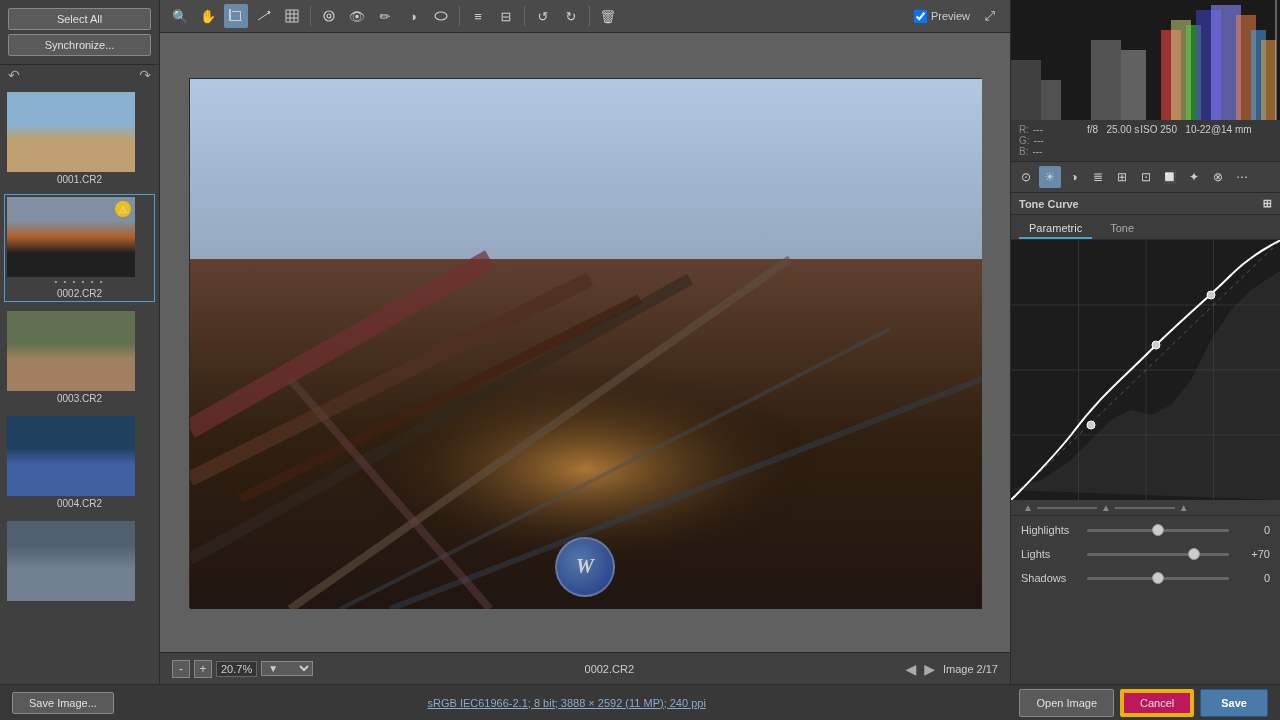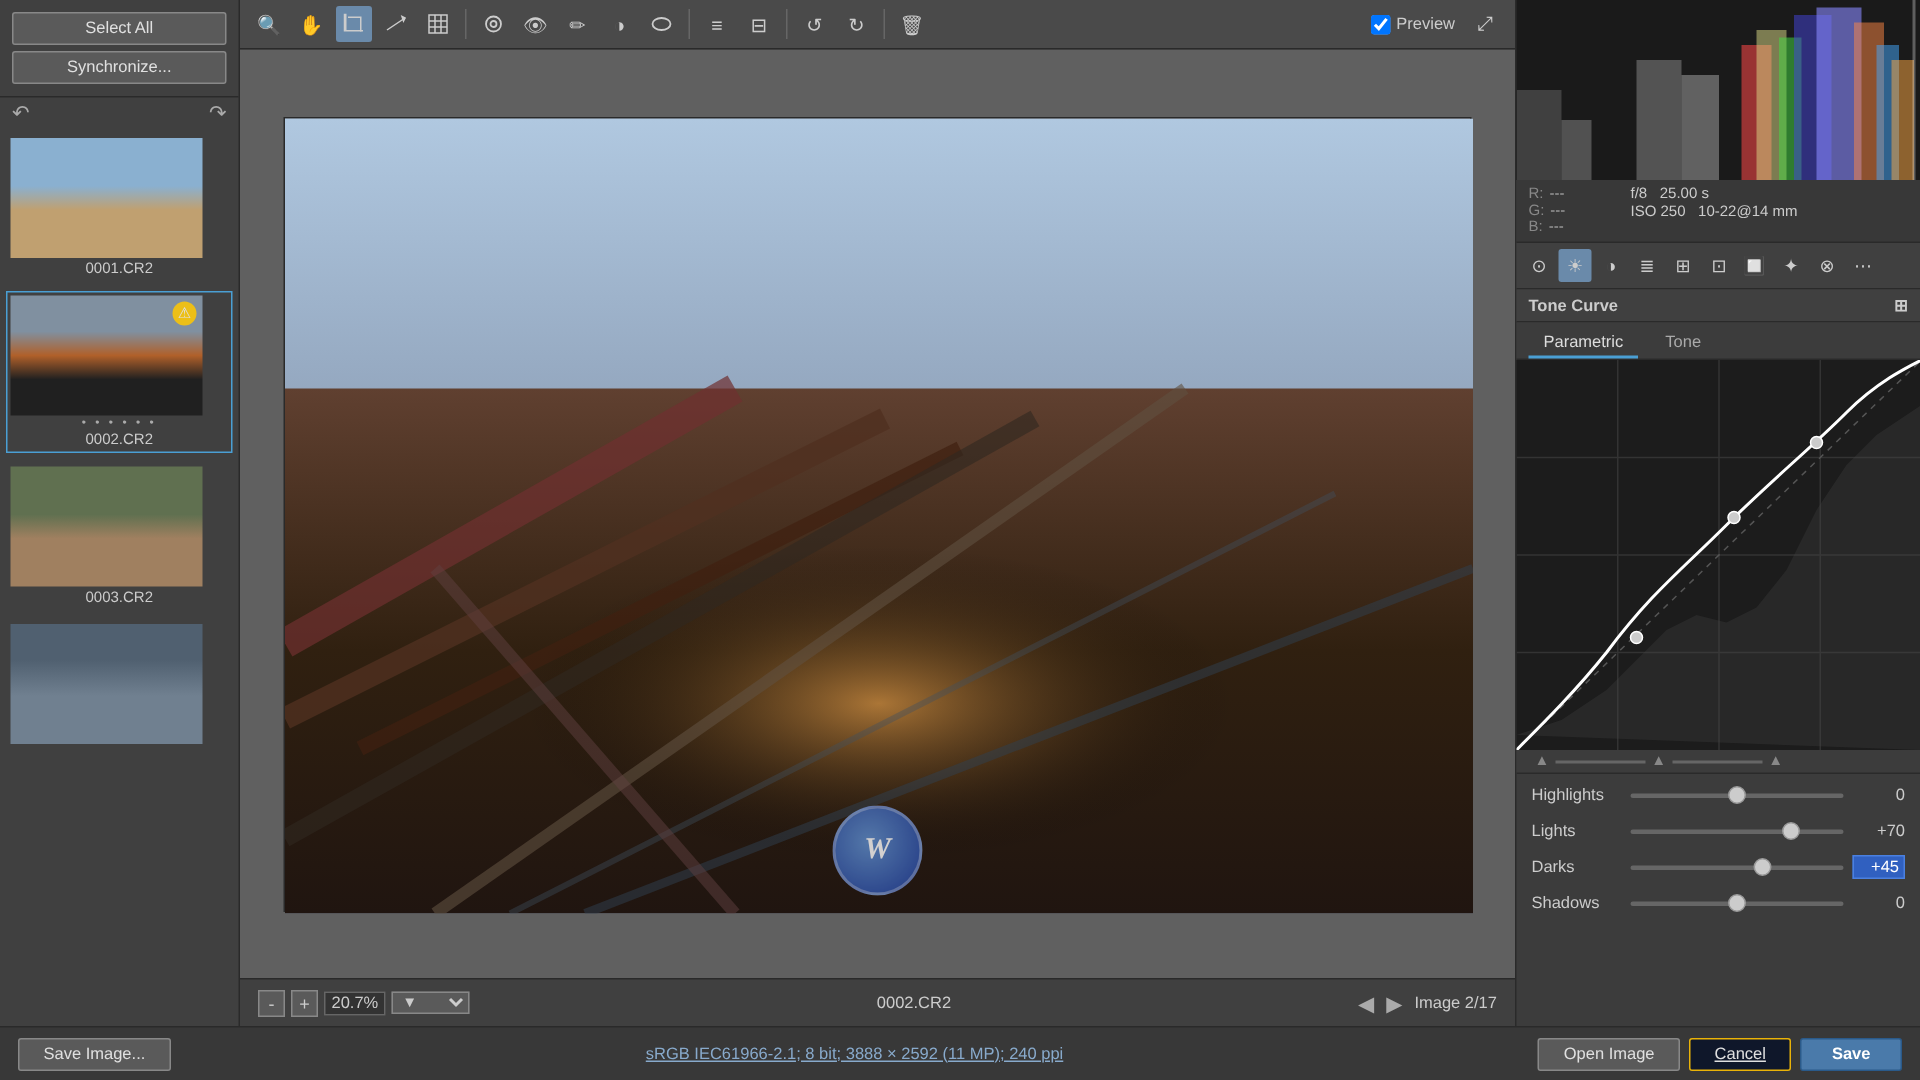--- a/index.html
+++ b/index.html
@@ -51,37 +51,37 @@
     .zoom-dropdown { background: #5a5a5a; border: 1px solid #888; color: #ccc; font-size: 10px; padding: 0 2px; }
     .filename-center { color: #ccc; font-size: 11px; }
     .nav-controls { display: flex; align-items: center; gap: 8px; color: #ccc; }
     .nav-arrow { cursor: pointer; font-size: 14px; color: #aaa; }
 
     
     .app-footer { background: #383838; border-top: 1px solid #2a2a2a; padding: 4px 12px; display: flex; align-items: center; justify-content: space-between; height: 36px; }
     .footer-left-btn, .footer-right-btn { padding: 4px 16px; background: #5a5a5a; border: 1px solid #888; color: #e0e0e0; cursor: pointer; font-size: 11px; border-radius: 2px; }
     .footer-center { font-size: 11px; color: #88aacc; text-decoration: underline; cursor: pointer; }
     .footer-right-btns { display: flex; gap: 6px; }
-    .btn-cancel { padding: 4px 16px; background: #0f172a; border: 1px solid #eab308; color: #e0e0e0; cursor: pointer; font-size: 11px; border-radius: 2px; text-decoration: underline; }
+    .btn-cancel { padding: 4px 16px; background: #be185d; border: 4px solid #eab308; color: #e0e0e0; cursor: pointer; font-size: 11px; border-radius: 2px; }
     .btn-done { padding: 4px 20px; background: #4a7aaa; border: 1px solid #2a5a8a; color: #fff; cursor: pointer; font-size: 11px; border-radius: 2px; font-weight: bold; }
 
     
     .logo-watermark { position: absolute; bottom: 10px; left: 50%; transform: translateX(-50%); width: 60px; height: 60px; }
     .logo-circle { width: 60px; height: 60px; border-radius: 50%; background: radial-gradient(circle at 40% 40%, #6090d0, #2040a0); display: flex; align-items: center; justify-content: center; font-size: 18px; font-weight: bold; color: white; opacity: 0.8; border: 2px solid rgba(255,255,255,0.3); }
 
     
     .right-panel { width: 270px; background: #3c3c3c; border-left: 1px solid #2a2a2a; display: flex; flex-direction: column; }
     .histogram-area { height: 120px; background: #1a1a1a; position: relative; overflow: hidden; }
     
     
     .camera-info { padding: 4px 8px; background: #383838; border-bottom: 1px solid #2a2a2a; display: flex; gap: 8px; }
     .rgb-values { display: flex; flex-direction: column; font-size: 10px; color: #aaa; min-width: 60px; }
     .rgb-row { display: flex; gap: 4px; }
     .rgb-label { color: #888; }
-    .camera-settings { font-size: 10px; color: #ccc; display: flex; flex-direction: column; gap: 1px; }
+    .camera-settings { font-size: 10px; color: #ccc; display: flex; flex-direction: row; gap: 1px; }
     
     
     .tool-icons-row { display: flex; align-items: center; padding: 4px; background: #404040; border-bottom: 1px solid #2a2a2a; gap: 2px; }
     .tool-icon-btn { width: 22px; height: 22px; background: transparent; border: none; color: #ccc; cursor: pointer; display: flex; align-items: center; justify-content: center; font-size: 12px; border-radius: 2px; }
     .tool-icon-btn.active { background: #6a8aaa; }
 
     
     .panel-section-header { padding: 4px 8px; background: #404040; font-size: 11px; color: #ccc; font-weight: bold; border-bottom: 1px solid #2a2a2a; display: flex; justify-content: space-between; align-items: center; }
 
     
@@ -136,20 +136,24 @@
           </div>
           <div class="thumb-dots">• • • • • •</div>
           <div class="thumb-label">0002.CR2</div>
         </div>
 
         <div class="thumbnail-item">
           <div class="thumbnail-img thumb-3"></div>
           <div class="thumb-label">0003.CR2</div>
         </div>
 
+        <div class="thumbnail-item">
+          <div class="thumbnail-img thumb-4"></div>
+          <div class="thumb-label">0004.CR2</div>
+        </div>
 
         <div class="thumbnail-item">
           <div class="thumbnail-img thumb-5"></div>
           <div class="thumb-label"></div>
         </div>
       </div>
     </div>
 
     <div class="center-panel">
 
@@ -401,29 +405,20 @@
         <div class="slider-row">
           <span class="slider-label">Lights</span>
           <div class="slider-track-container">
             <div class="slider-track">
               <div class="slider-thumb" style="left:75%;"></div>
             </div>
           </div>
           <span class="slider-value">+70</span>
         </div>
 
-        <div class="slider-row">
-          <span class="slider-label">Darks</span>
-          <div class="slider-track-container">
-            <div class="slider-track">
-              <div class="slider-thumb" style="left:62%;"></div>
-            </div>
-          </div>
-          <span class="slider-value editing">+45</span>
-        </div>
 
         <div class="slider-row">
           <span class="slider-label">Shadows</span>
           <div class="slider-track-container">
             <div class="slider-track">
               <div class="slider-thumb" style="left:50%;"></div>
             </div>
           </div>
           <span class="slider-value">0</span>
         </div>

